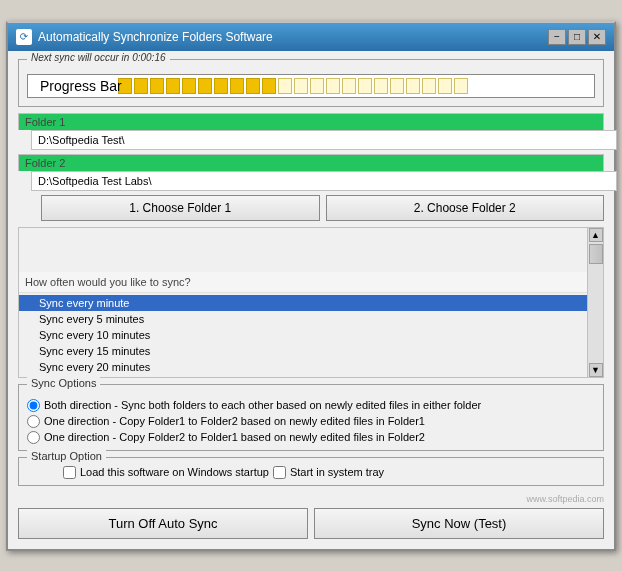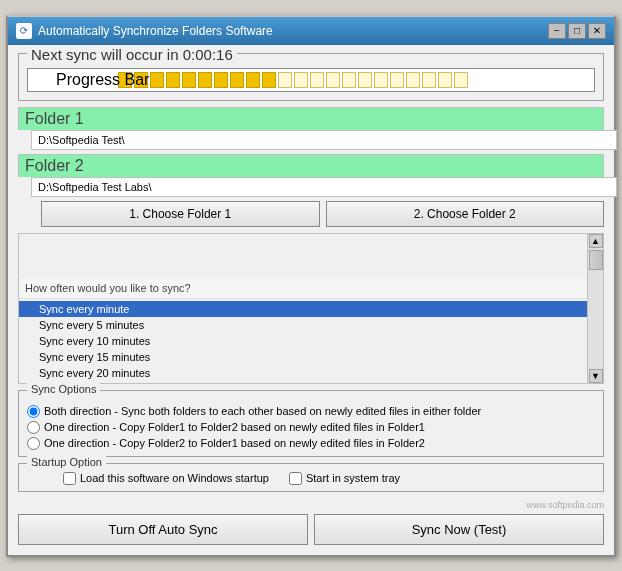--- a/index.html
+++ b/index.html
@@ -76,29 +76,30 @@
       padding: 4px 8px 8px;
       margin-bottom: 6px;
       position: relative;
     }
     .group-box legend, .group-label {
       position: absolute;
       top: -8px;
       left: 8px;
       background: #f0f0f0;
       padding: 0 4px;
-      font-size: 15px;
+      font-size: 10px;
       color: #333;
+      font-style: italic;
     }
     .progress-label {
       position: absolute;
-      left: 28px;
+      left: 12px;
       top: 50%;
       transform: translateY(-50%);
-      font-size: 16px;
+      font-size: 14px;
       color: #000;
       z-index: 2;
       pointer-events: none;
     }
     .progress-bar-inner {
       display: flex;
       gap: 2px;
       align-items: center;
       height: 100%;
     }
@@ -123,25 +124,25 @@
       height: 24px;
       display: flex;
       align-items: center;
       overflow: hidden;
       margin-top: 4px;
     }
     .folder-section {
       margin-bottom: 4px;
     }
     .folder-label-row {
-      background: #86efac;
+      background: #22c55e;
       border: 1px solid #c0c0c0;
       border-bottom: none;
       padding: 2px 6px;
-      font-size: 16px;
+      font-size: 11px;
       color: #444;
     }
     .folder-input {
       width: 100%;
       background: #fff;
       border: 1px solid #c0c0c0;
       padding: 3px 6px;
       font-size: 11px;
       color: #000;
       outline: none;
@@ -224,21 +225,21 @@
       top: -8px;
       left: 8px;
       background: #f0f0f0;
       padding: 0 4px;
       font-size: 11px;
       color: #333;
     }
     .startup-row {
       display: flex;
       align-items: center;
-      gap: 20px;
+      gap: 4px;
       font-size: 11px;
       margin-top: 2px;
       padding-left: 36px;
     }
     .startup-item {
       display: flex;
       align-items: center;
       gap: 4px;
     }
     .bottom-buttons {

